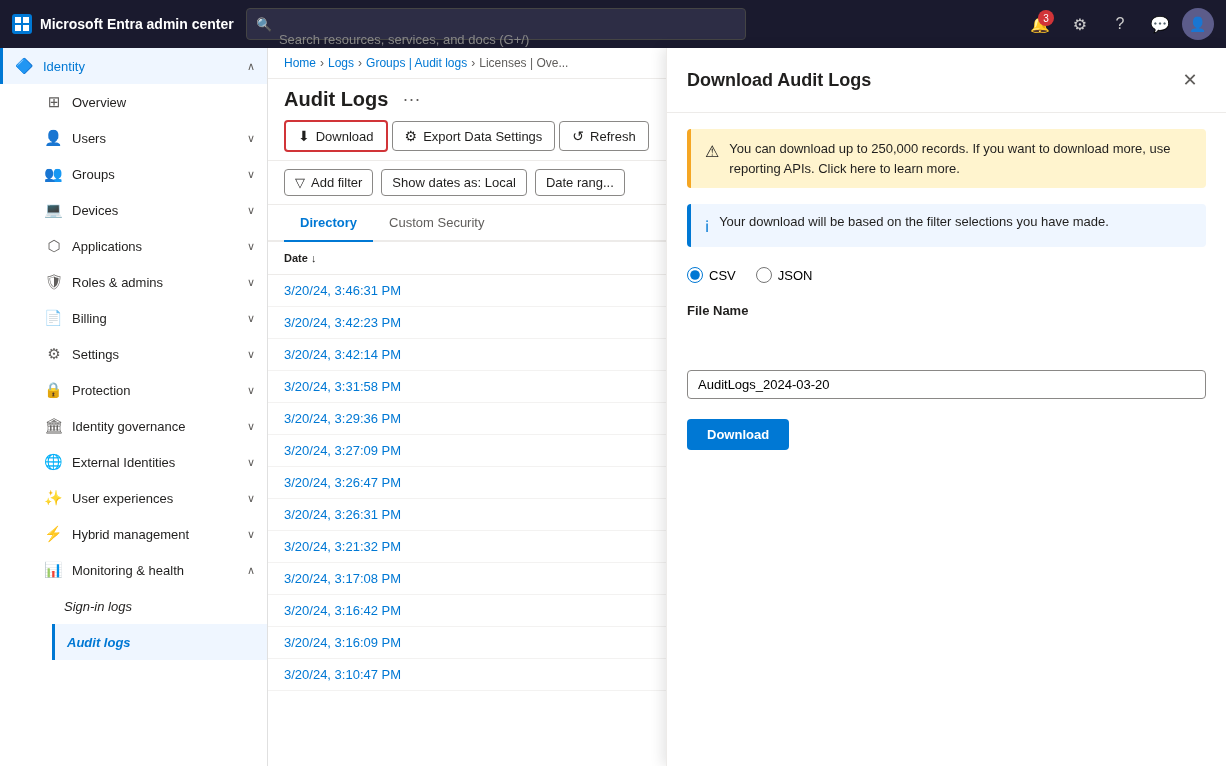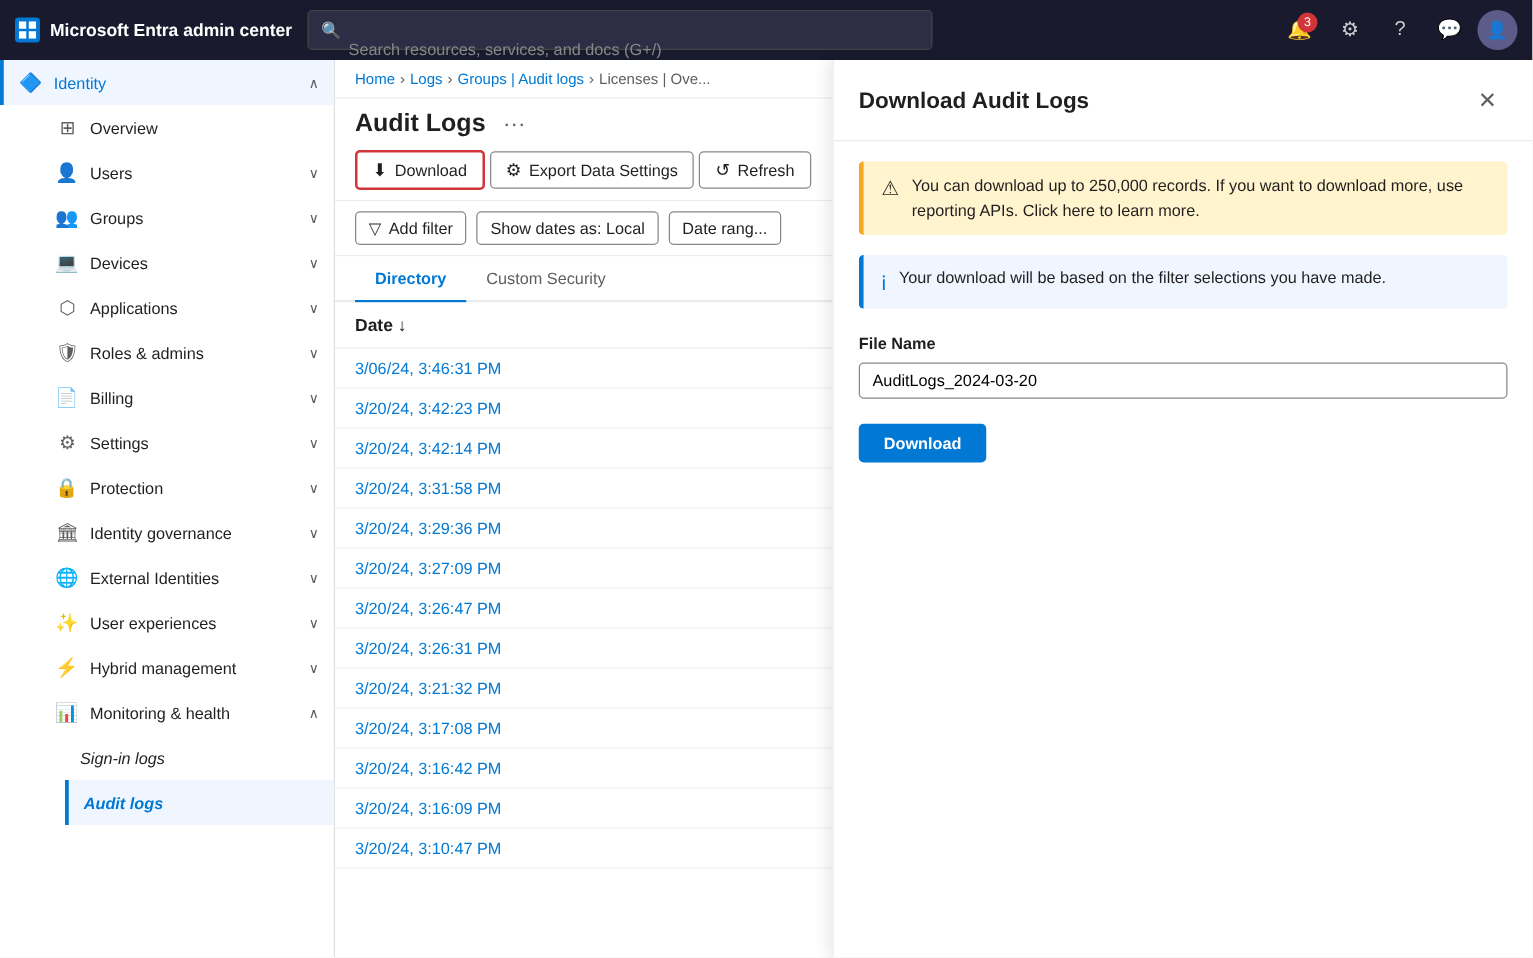--- a/index.html
+++ b/index.html
@@ -50,40 +50,40 @@
     .toolbar-btn .btn-icon { font-size: 14px; }
     .filter-row { display: flex; align-items: center; gap: 8px; padding: 8px 16px; background: white; border-bottom: 1px solid #edebe9; }
     .filter-btn { display: flex; align-items: center; gap: 6px; padding: 5px 10px; border: 1px solid #8a8886; border-radius: 4px; background: white; cursor: pointer; font-size: 13px; color: #201f1e; }
     .tabs-row { display: flex; align-items: center; padding: 0 16px; background: white; border-bottom: 2px solid #edebe9; }
     .tab { padding: 10px 16px; cursor: pointer; font-size: 13px; color: #605e5c; border-bottom: 2px solid transparent; margin-bottom: -2px; }
     .tab.active { color: #0078d4; border-bottom-color: #0078d4; font-weight: 600; }
     .table-container { flex: 1; overflow-y: auto; background: white; margin: 0; }
     .table-container::-webkit-scrollbar { width: 6px; }
     .table-container::-webkit-scrollbar-thumb { background: #ccc; }
     table { width: 100%; border-collapse: collapse; }
-    th { padding: 10px 16px; text-align: left; font-size: 14px; color: #201f1e; font-weight: 600; border-bottom: 1px solid #edebe9; background: white; white-space: nowrap; }
+    th { padding: 10px 16px; text-align: left; font-size: 11px; color: #201f1e; font-weight: 600; border-bottom: 1px solid #edebe9; background: white; white-space: nowrap; }
     td { padding: 8px 16px; font-size: 13px; color: #201f1e; border-bottom: 1px solid #f3f2f1; }
     td.date-cell a { color: #0078d4; text-decoration: none; cursor: pointer; }
 
     
     .panel-overlay { position: fixed; top: 48px; right: 0; width: 560px; height: calc(100% - 48px); background: white; border-left: 1px solid #edebe9; display: flex; flex-direction: column; z-index: 100; box-shadow: -4px 0 12px rgba(0,0,0,0.1); overflow-y: auto; }
     .panel-header { display: flex; align-items: center; justify-content: space-between; padding: 16px 20px; border-bottom: 1px solid #edebe9; flex-shrink: 0; }
     .panel-title { font-size: 18px; font-weight: 600; color: #201f1e; }
     .panel-close { background: none; border: none; cursor: pointer; font-size: 18px; color: #605e5c; width: 32px; height: 32px; display: flex; align-items: center; justify-content: center; border-radius: 4px; }
     .panel-body { padding: 16px 20px; flex: 1; }
     .alert-warning { background: #fff4ce; border-left: 4px solid #f5a623; padding: 10px 14px; border-radius: 4px; display: flex; gap: 10px; margin-bottom: 16px; font-size: 13px; color: #201f1e; line-height: 1.5; }
     .alert-info { background: #eff6ff; border-left: 4px solid #0078d4; padding: 10px 14px; border-radius: 4px; display: flex; gap: 10px; margin-bottom: 20px; font-size: 13px; color: #201f1e; }
     .alert-icon { flex-shrink: 0; font-size: 16px; margin-top: 1px; }
     .form-section { margin-bottom: 20px; }
     .form-label { font-size: 13px; font-weight: 600; color: #201f1e; margin-bottom: 8px; }
     .radio-group { display: flex; align-items: center; gap: 20px; }
     .radio-item { display: flex; align-items: center; gap: 6px; cursor: pointer; }
     .radio-item input[type="radio"] { accent-color: #0078d4; width: 16px; height: 16px; cursor: pointer; }
     .radio-item label { font-size: 13px; cursor: pointer; }
-    .text-input { width: 100%; padding: 6px 10px; border: 1px solid #8a8886; border-radius: 4px; font-size: 13px; outline: none; }
+    .text-input { width: 100%; padding: 6px 10px; border: 1px solid #8a8886; border-radius: 4px; font-size: 13px; outline: none; margin-top: 44px; }
     .download-btn { background: #0078d4; color: white; border: none; border-radius: 4px; padding: 8px 20px; font-size: 13px; font-weight: 600; cursor: pointer; }
 
     
     .sidebar::-webkit-scrollbar { width: 4px; }
     .sidebar::-webkit-scrollbar-track { background: transparent; }
     .sidebar::-webkit-scrollbar-thumb { background: #d0d0d0; border-radius: 2px; }
   </style>
 </head>
 <body>
 
@@ -263,21 +263,21 @@
             <th>
               <span>Date ↓</span>
             </th>
             <th>
               <span>Service</span>
             </th>
           </tr>
         </thead>
         <tbody id="table-body">
         <tr>
-    <td class="date-cell"><a>3/06/24, 3:46:31 PM</a></td>
+    <td class="date-cell"><a>3/20/24, 3:46:31 PM</a></td>
     <td>Account Provisioning</td>
   </tr>
             <tr>
     <td class="date-cell"><a>3/20/24, 3:42:23 PM</a></td>
     <td>Account Provisioning</td>
   </tr>
             <tr>
     <td class="date-cell"><a>3/20/24, 3:42:14 PM</a></td>
     <td>Account Provisioning</td>
   </tr>
@@ -337,20 +337,30 @@
         <span class="alert-icon">⚠</span>
         <span>You can download up to 250,000 records. If you want to download more, use reporting APIs. Click here to learn more.</span>
       </div>
       
       <div class="alert-info">
         <span class="alert-icon" style="color:#0078d4;">ℹ</span>
         <span>Your download will be based on the filter selections you have made.</span>
       </div>
       
       <div class="form-section">
+        <div class="radio-group">
+          <div class="radio-item">
+            <input type="radio" name="format" id="csv-radio" checked="" style="">
+            <label for="csv-radio">CSV</label>
+          </div>
+          <div class="radio-item">
+            <input type="radio" name="format" id="json-radio" style="">
+            <label for="json-radio">JSON</label>
+          </div>
+        </div>
       </div>
       
       <div class="form-section">
         <div class="form-label">File Name</div>
         <input type="text" class="text-input" value="AuditLogs_2024-03-20" style="">
       </div>
       
       <button class="download-btn">Download</button>
     </div>
   </div>

